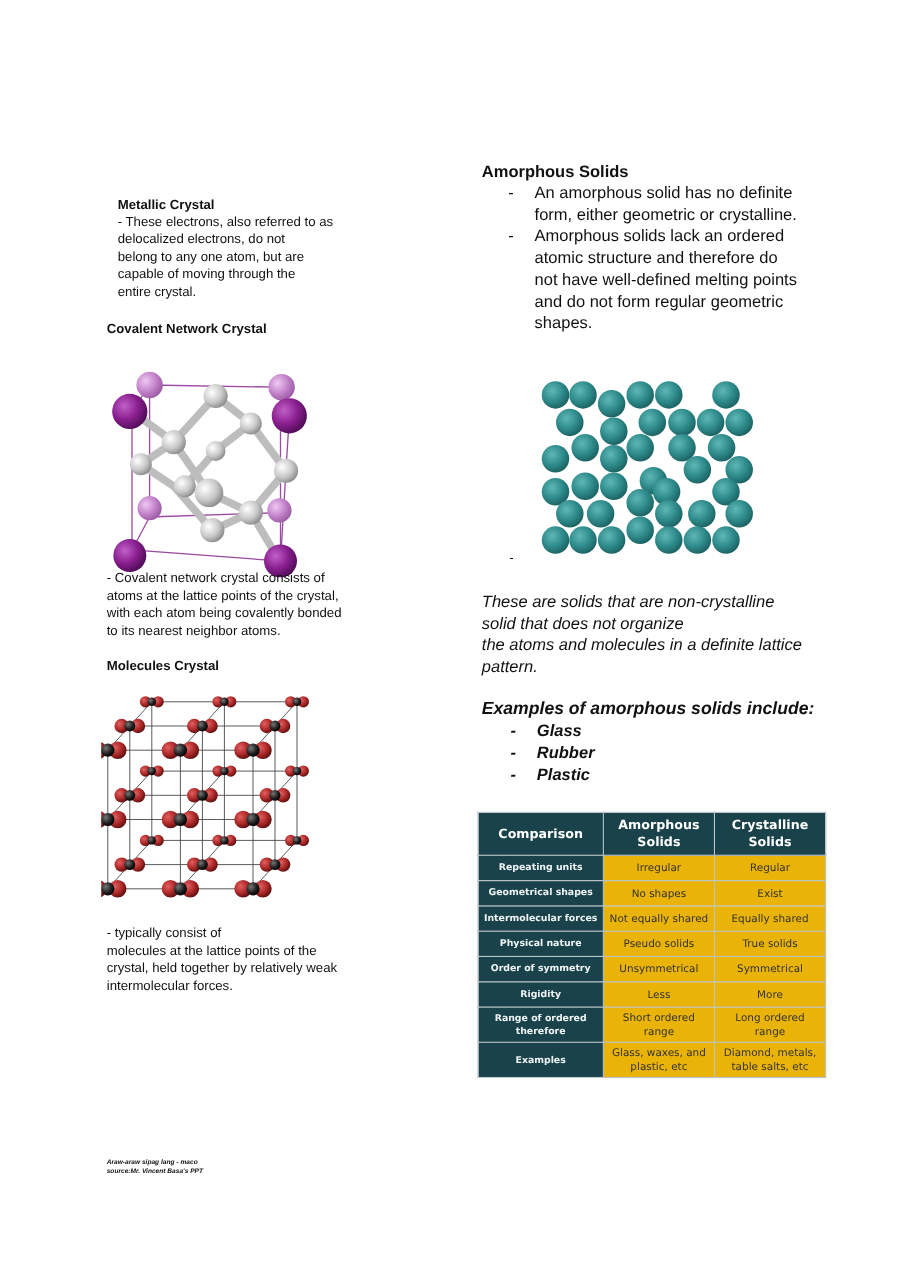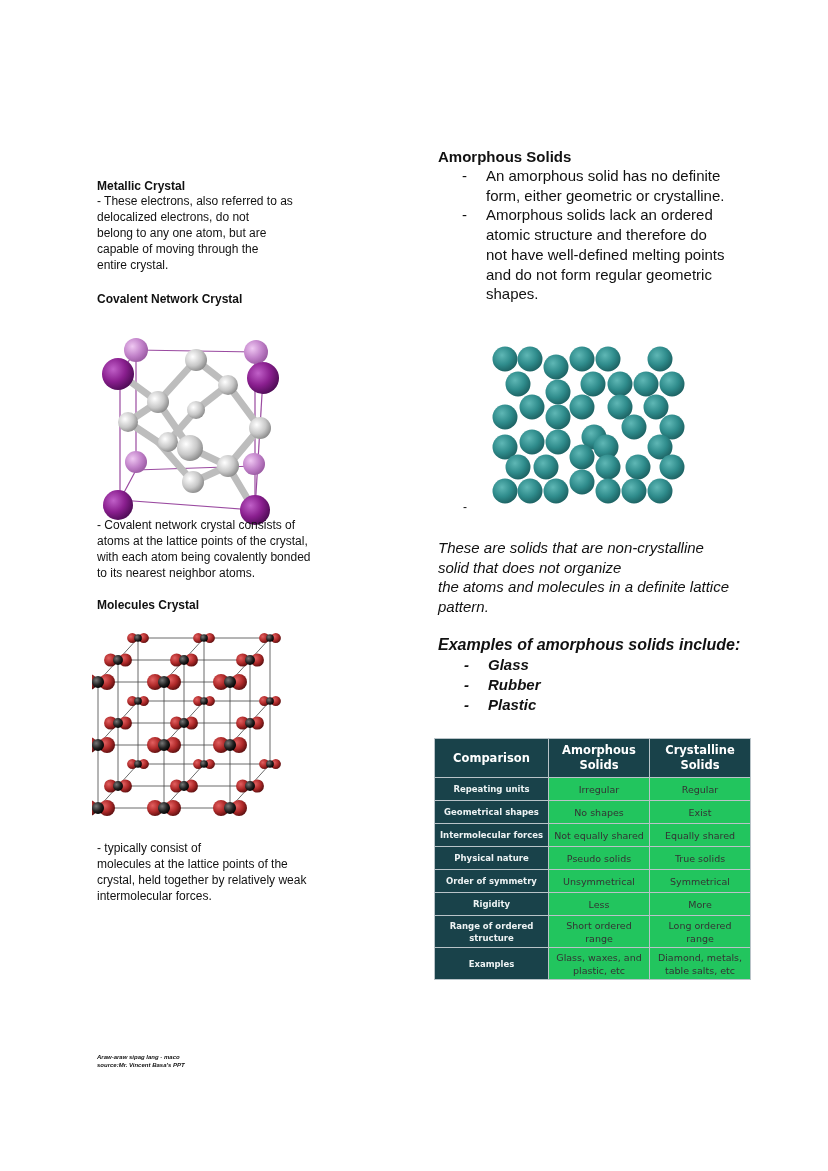--- a/index.html
+++ b/index.html
@@ -14,28 +14,28 @@
   .ital { font-style:italic; font-size:15px; line-height:19.7px; }
   .ex-head { font-style:italic; font-weight:bold; font-size:16px; }
   .ex-list { margin:0; padding:0; list-style:none; font-style:italic; font-weight:bold; font-size:15px; line-height:20px; }
   .ex-list li { position:relative; padding-left:50px; }
   .ex-list li .dash { position:absolute; left:26px; top:0; }
   .footer { font-size:6px; font-style:italic; font-weight:bold; line-height:8px; }
   table.cmp { border-collapse:collapse; font-family:"DejaVu Sans", sans-serif; width:316px; table-layout:fixed; }
   table.cmp th, table.cmp td { border:1px solid #b9c3c8; text-align:center; vertical-align:middle; padding:0 2px; }
   table.cmp thead th { background:#19424a; color:#ffffff; font-weight:bold; font-size:11.5px; line-height:15px; height:38px; }
   table.cmp tbody th { background:#19424a; color:#eef3f4; font-weight:bold; font-size:8.5px; line-height:12px; }
-  table.cmp tbody td { background:#22c55e; color:#333; font-size:9.5px; line-height:13px; }
+  table.cmp tbody td { background:#eab308; color:#333; font-size:9.5px; line-height:13px; }
   table.cmp tbody tr { height:23px;margin-left:32px; }
   table.cmp tbody tr.tall { height:32px; }
 </style>
 </head>
 <body>
 
-<div class="abs" style="left:97px; top:179px; width:240px;">
+<div class="abs" style="left:107px; top:179px; width:240px;">
   <div class="h-small">Metallic Crystal</div>
   <div class="p-small">
     <div>- These electrons, also referred to as</div>
     <div>delocalized electrons, do not</div>
     <div>belong to any one atom, but are</div>
     <div>capable of moving through the</div>
     <div>entire crystal.</div>
   </div>
 </div>
 
@@ -415,21 +415,21 @@
           <th><span>Order of symmetry</span></th>
           <td><span>Unsymmetrical</span></td>
           <td><span>Symmetrical</span></td>
         </tr>
         <tr>
           <th><span>Rigidity</span></th>
           <td><span>Less</span></td>
           <td><span>More</span></td>
         </tr>
         <tr class="tall">
-          <th><span>Range of ordered</span><br><span>structure</span></th>
+          <th><span>Range of ordered</span><br><span>therefore</span></th>
           <td><span>Short ordered</span><br><span>range</span></td>
           <td><span>Long ordered</span><br><span>range</span></td>
         </tr>
         <tr class="tall">
           <th><span>Examples</span></th>
           <td><span>Glass, waxes, and</span><br><span>plastic, etc</span></td>
           <td><span>Diamond, metals,</span><br><span>table salts, etc</span></td>
         </tr>
       </tbody>
   </table>

